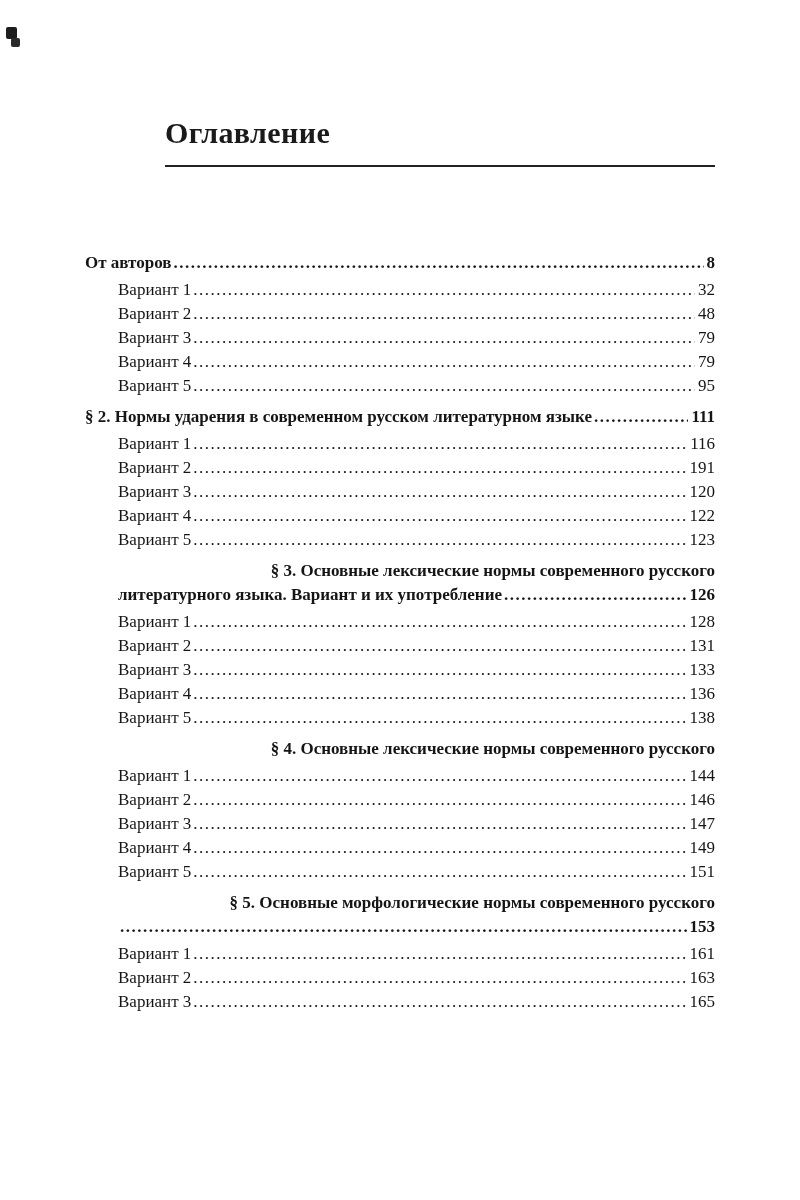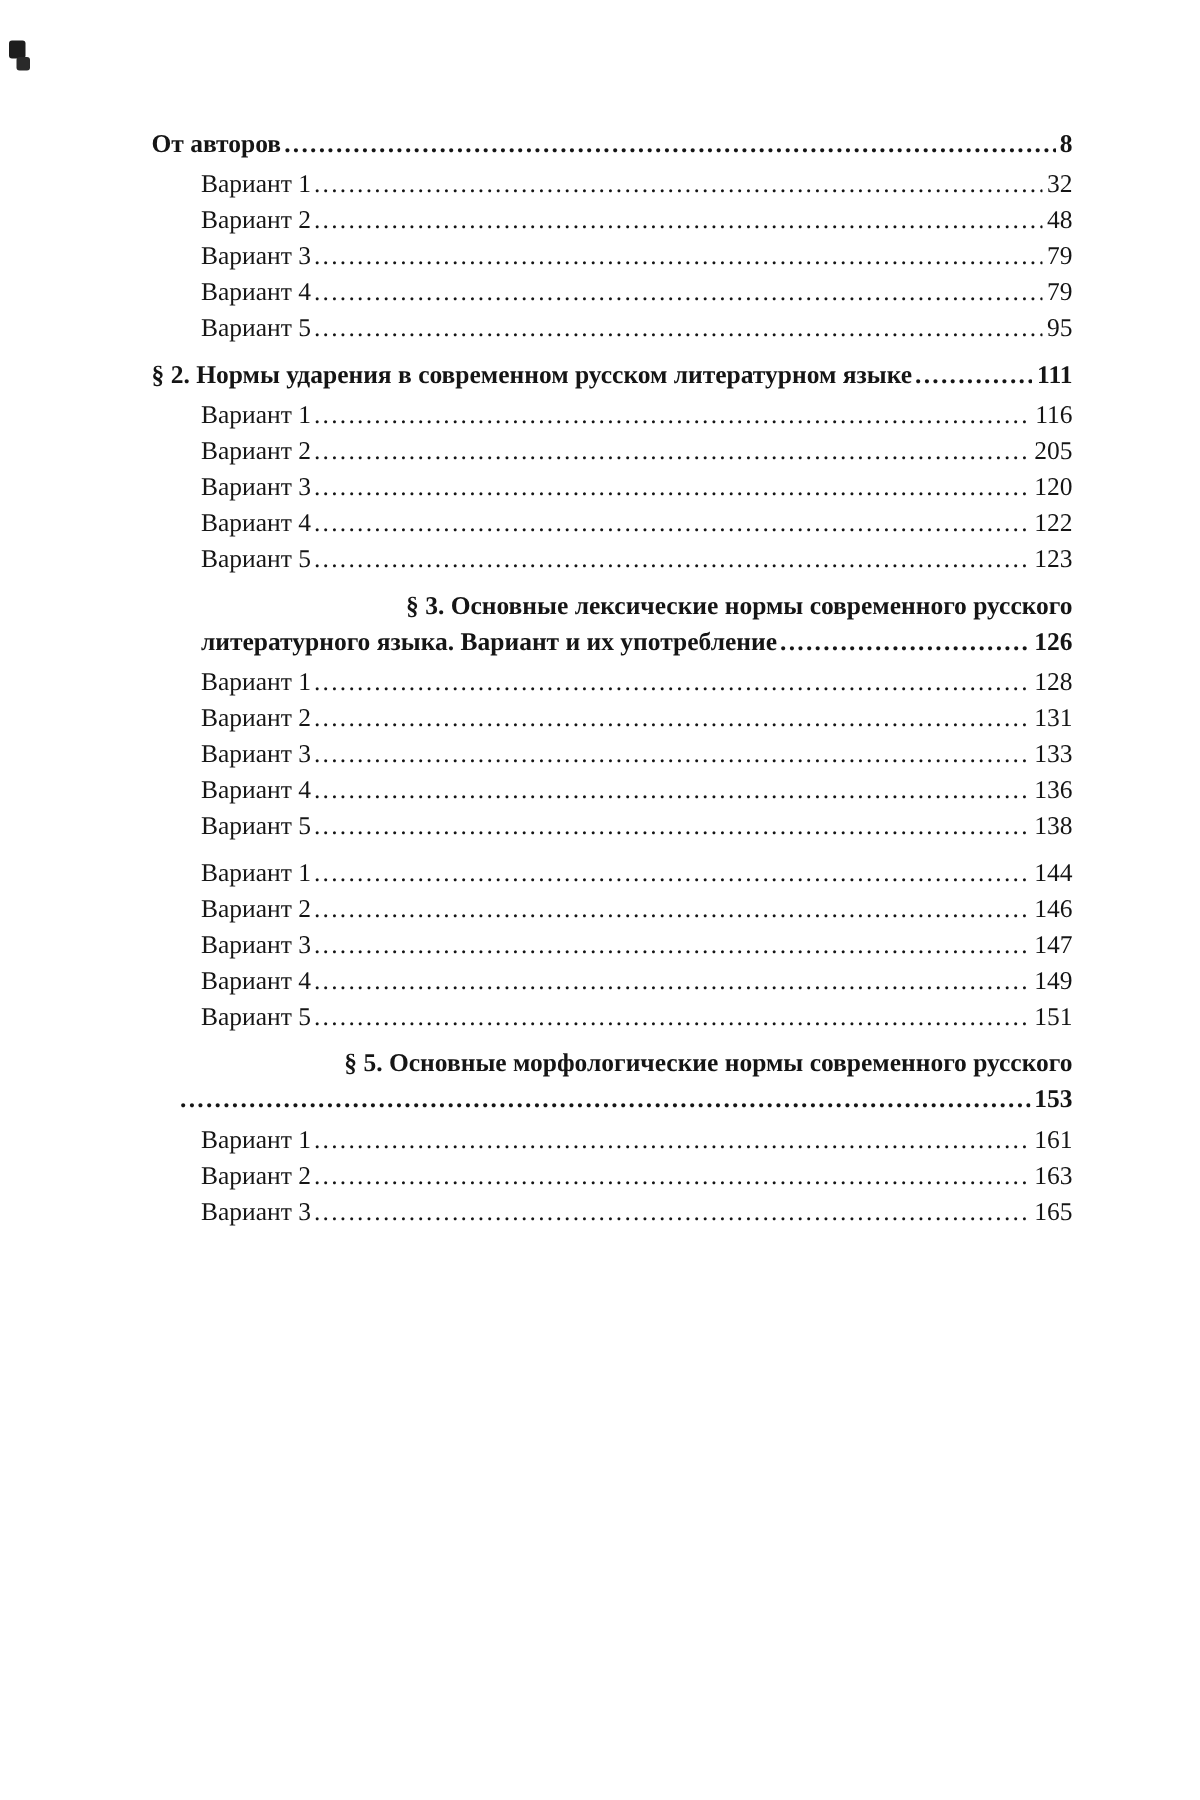--- a/index.html
+++ b/index.html
@@ -42,21 +42,21 @@
   }
   .toc-row .main-line {
     display: flex;
     align-items: baseline;
   }
   .toc-row.variant .main-line,
   .toc-row .main-line.continuation {
     padding-left: 33px;
   }
   .pre-line { white-space: nowrap; text-align: right; }
-  .label { white-space: nowrap; margin-left: 16px; }
+  .label { white-space: nowrap; }
   .leader {
     flex: 1;
     overflow: hidden;
     white-space: nowrap;
     margin: 0 3px 0 2px;
     letter-spacing: 1.5px;
   }
   .leader::after {
     content: "...................................................................................................................................................................";
   }
@@ -80,20 +80,23 @@
     background: #2a2a2a;
     border-radius: 2px;
   }
 </style>
 </head>
 <body>
 
 <div class="page-root">
   <div class="artifact"></div>
   <div class="content">
+    <div class="title-wrap">
+      <h1 class="title">Оглавление</h1>
+    </div>
     <div class="toc">
 
         <div class="toc-row bold">
 
           <div class="main-line">
             <span class="label">От авторов</span>
             <span class="leader"></span>
             <span class="pagenum">8</span>
           </div>
         </div>
@@ -160,21 +163,21 @@
             <span class="leader"></span>
             <span class="pagenum">116</span>
           </div>
         </div>
 
         <div class="toc-row variant">
 
           <div class="main-line">
             <span class="label">Вариант 2</span>
             <span class="leader"></span>
-            <span class="pagenum">205</span>
+            <span class="pagenum">191</span>
           </div>
         </div>
 
         <div class="toc-row variant">
 
           <div class="main-line">
             <span class="label">Вариант 3</span>
             <span class="leader"></span>
             <span class="pagenum">120</span>
           </div>
@@ -246,20 +249,21 @@
         <div class="toc-row variant">
 
           <div class="main-line">
             <span class="label">Вариант 5</span>
             <span class="leader"></span>
             <span class="pagenum">138</span>
           </div>
         </div>
 
         <div class="toc-row bold">
+          <div class="pre-line">§ 4. Основные лексические нормы современного русского</div>
         </div>
 
         <div class="toc-row variant">
 
           <div class="main-line">
             <span class="label">Вариант 1</span>
             <span class="leader"></span>
             <span class="pagenum">144</span>
           </div>
         </div>

